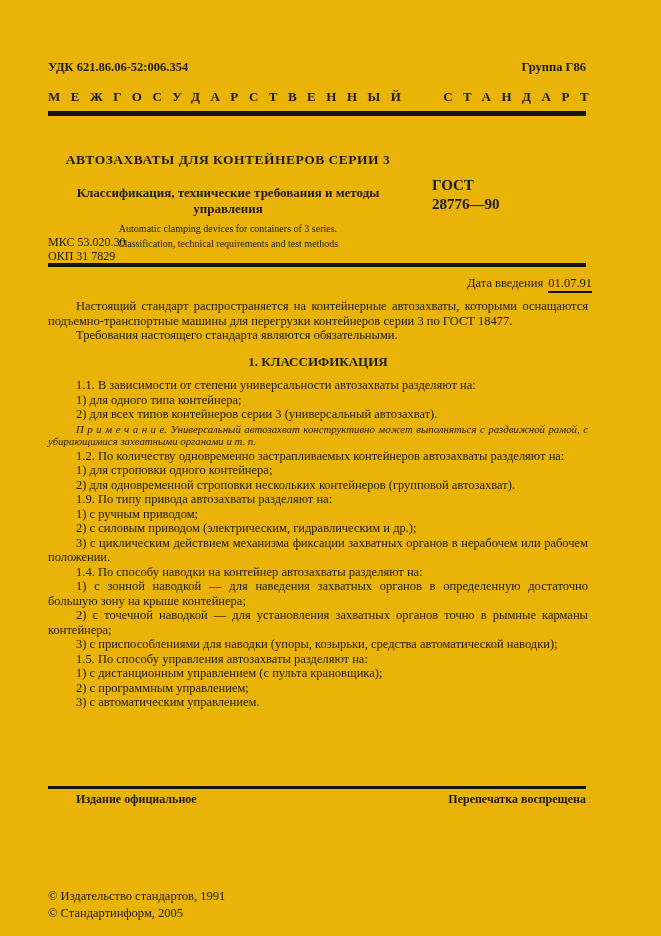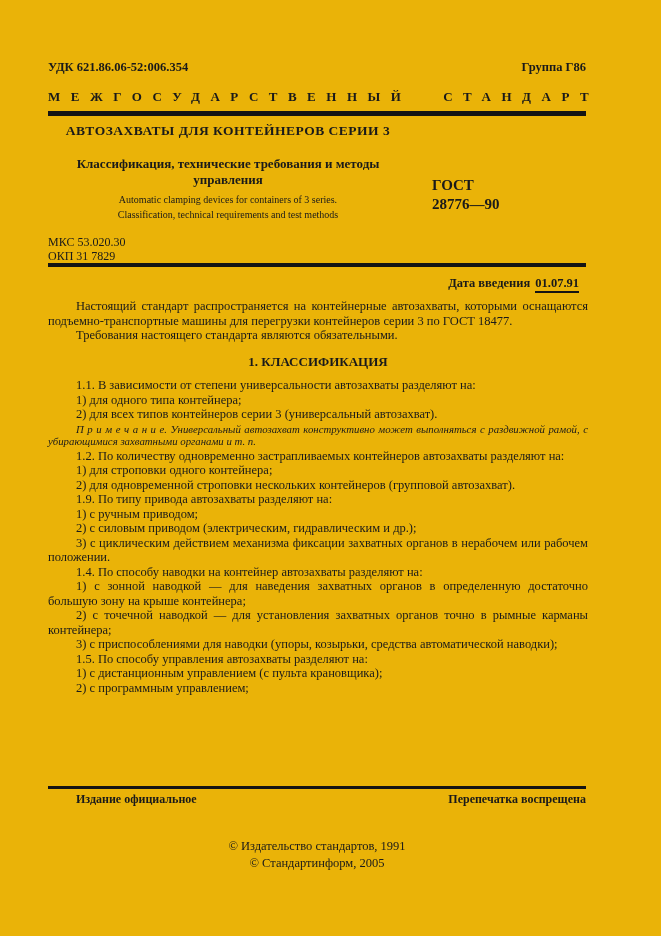--- a/index.html
+++ b/index.html
@@ -30,37 +30,37 @@
     letter-spacing: 10.5px; word-spacing: 18px;
     white-space: nowrap;
   }
   .rule { background: #141414; left: 48px; right: 75px; }
   .rule-1 { top: 111px; height: 5px; }
   .rule-2 { top: 263px; height: 4px; }
   .rule-3 { top: 786px; height: 3px; }
 
   
   .title-col {
-    top: 123px; left: 48px; width: 360px;
+    top: 152px; left: 48px; width: 360px;
     text-align: center;
   }
   .title-main { font-size: 13.5px; font-weight: bold; letter-spacing: .5px; }
   .title-sub  { margin-top: 17px; font-size: 13px; font-weight: bold; }
   .title-eng  { margin-top: 4px; font-size: 10px; line-height: 15px; }
   .gost-block {
     top: 176px; left: 432px; width: 130px;
     text-align: left; font-size: 15px; font-weight: bold;
     line-height: 19px;
   }
 
   .codes { top: 235px; left: 48px; font-size: 12px; line-height: 14px; }
 
   .date-row {
-    top: 276px; left: 48px; right: 82px;
-    text-align: right; font-size: 12.5px; font-weight: bold;
+    top: 276px; left: 48px; right: 69px;
+    text-align: right; font-size: 12.5px; font-weight: normal;
   }
   .date-value {
     border-bottom: 2px solid #141414;
     padding-bottom: 1px; margin-left: 5px;
   }
 
   
   .doc-body {
     top: 299px; left: 48px; width: 540px;
     font-size: 12.5px; line-height: 14.5px;
@@ -75,22 +75,22 @@
     font-size: 10.8px; line-height: 12.6px; margin: 1px 0 1px 0; font-style: italic;
   }
 
   
   .footer-row {
     top: 792px; left: 48px; right: 75px;
     display: flex; justify-content: space-between;
     font-size: 12px; font-weight: bold; margin-left: 28px;
   }
   .copyright {
-    top: 838px; left: 48px; right: 75px;
-    text-align: center; font-size: 12.5px; line-height: 17px;
+    top: 888px; left: 48px; right: 75px;
+    text-align: left; font-size: 12.5px; line-height: 17px;
   }
 </style>
 </head>
 <body>
 
 <div class="page">
 
   <div class="abs udk-row">
     <span>УДК 621.86.06-52:006.354</span>
     <span>Группа Г86</span>
@@ -139,20 +139,21 @@
       <p class="p">1)  с ручным приводом;</p>
       <p class="p">2)  с силовым приводом (электрическим, гидравлическим и др.);</p>
       <p class="p">3)  с циклическим действием механизма фиксации захватных органов в нерабочем или рабочем положении.</p>
       <p class="p">1.4.  По способу наводки на контейнер автозахваты разделяют на:</p>
       <p class="p">1)  с зонной наводкой — для наведения захватных органов в определенную достаточно большую зону на крыше контейнера;</p>
       <p class="p">2)  с точечной наводкой — для установления захватных органов точно в рымные карманы контейнера;</p>
       <p class="p">3)  с приспособлениями для наводки (упоры, козырьки, средства автоматической наводки);</p>
       <p class="p">1.5.  По способу управления автозахваты разделяют на:</p>
       <p class="p">1)  с дистанционным управлением (с пульта крановщика);</p>
       <p class="p">2)  с программным управлением;</p>
+      <p class="p">3)  с автоматическим управлением.</p>
     </div>
 
   <div class="abs rule rule-3"></div>
 
   <div class="abs footer-row">
     <span>Издание официальное</span>
     <span>Перепечатка воспрещена</span>
   </div>
 
   <div class="abs copyright">

